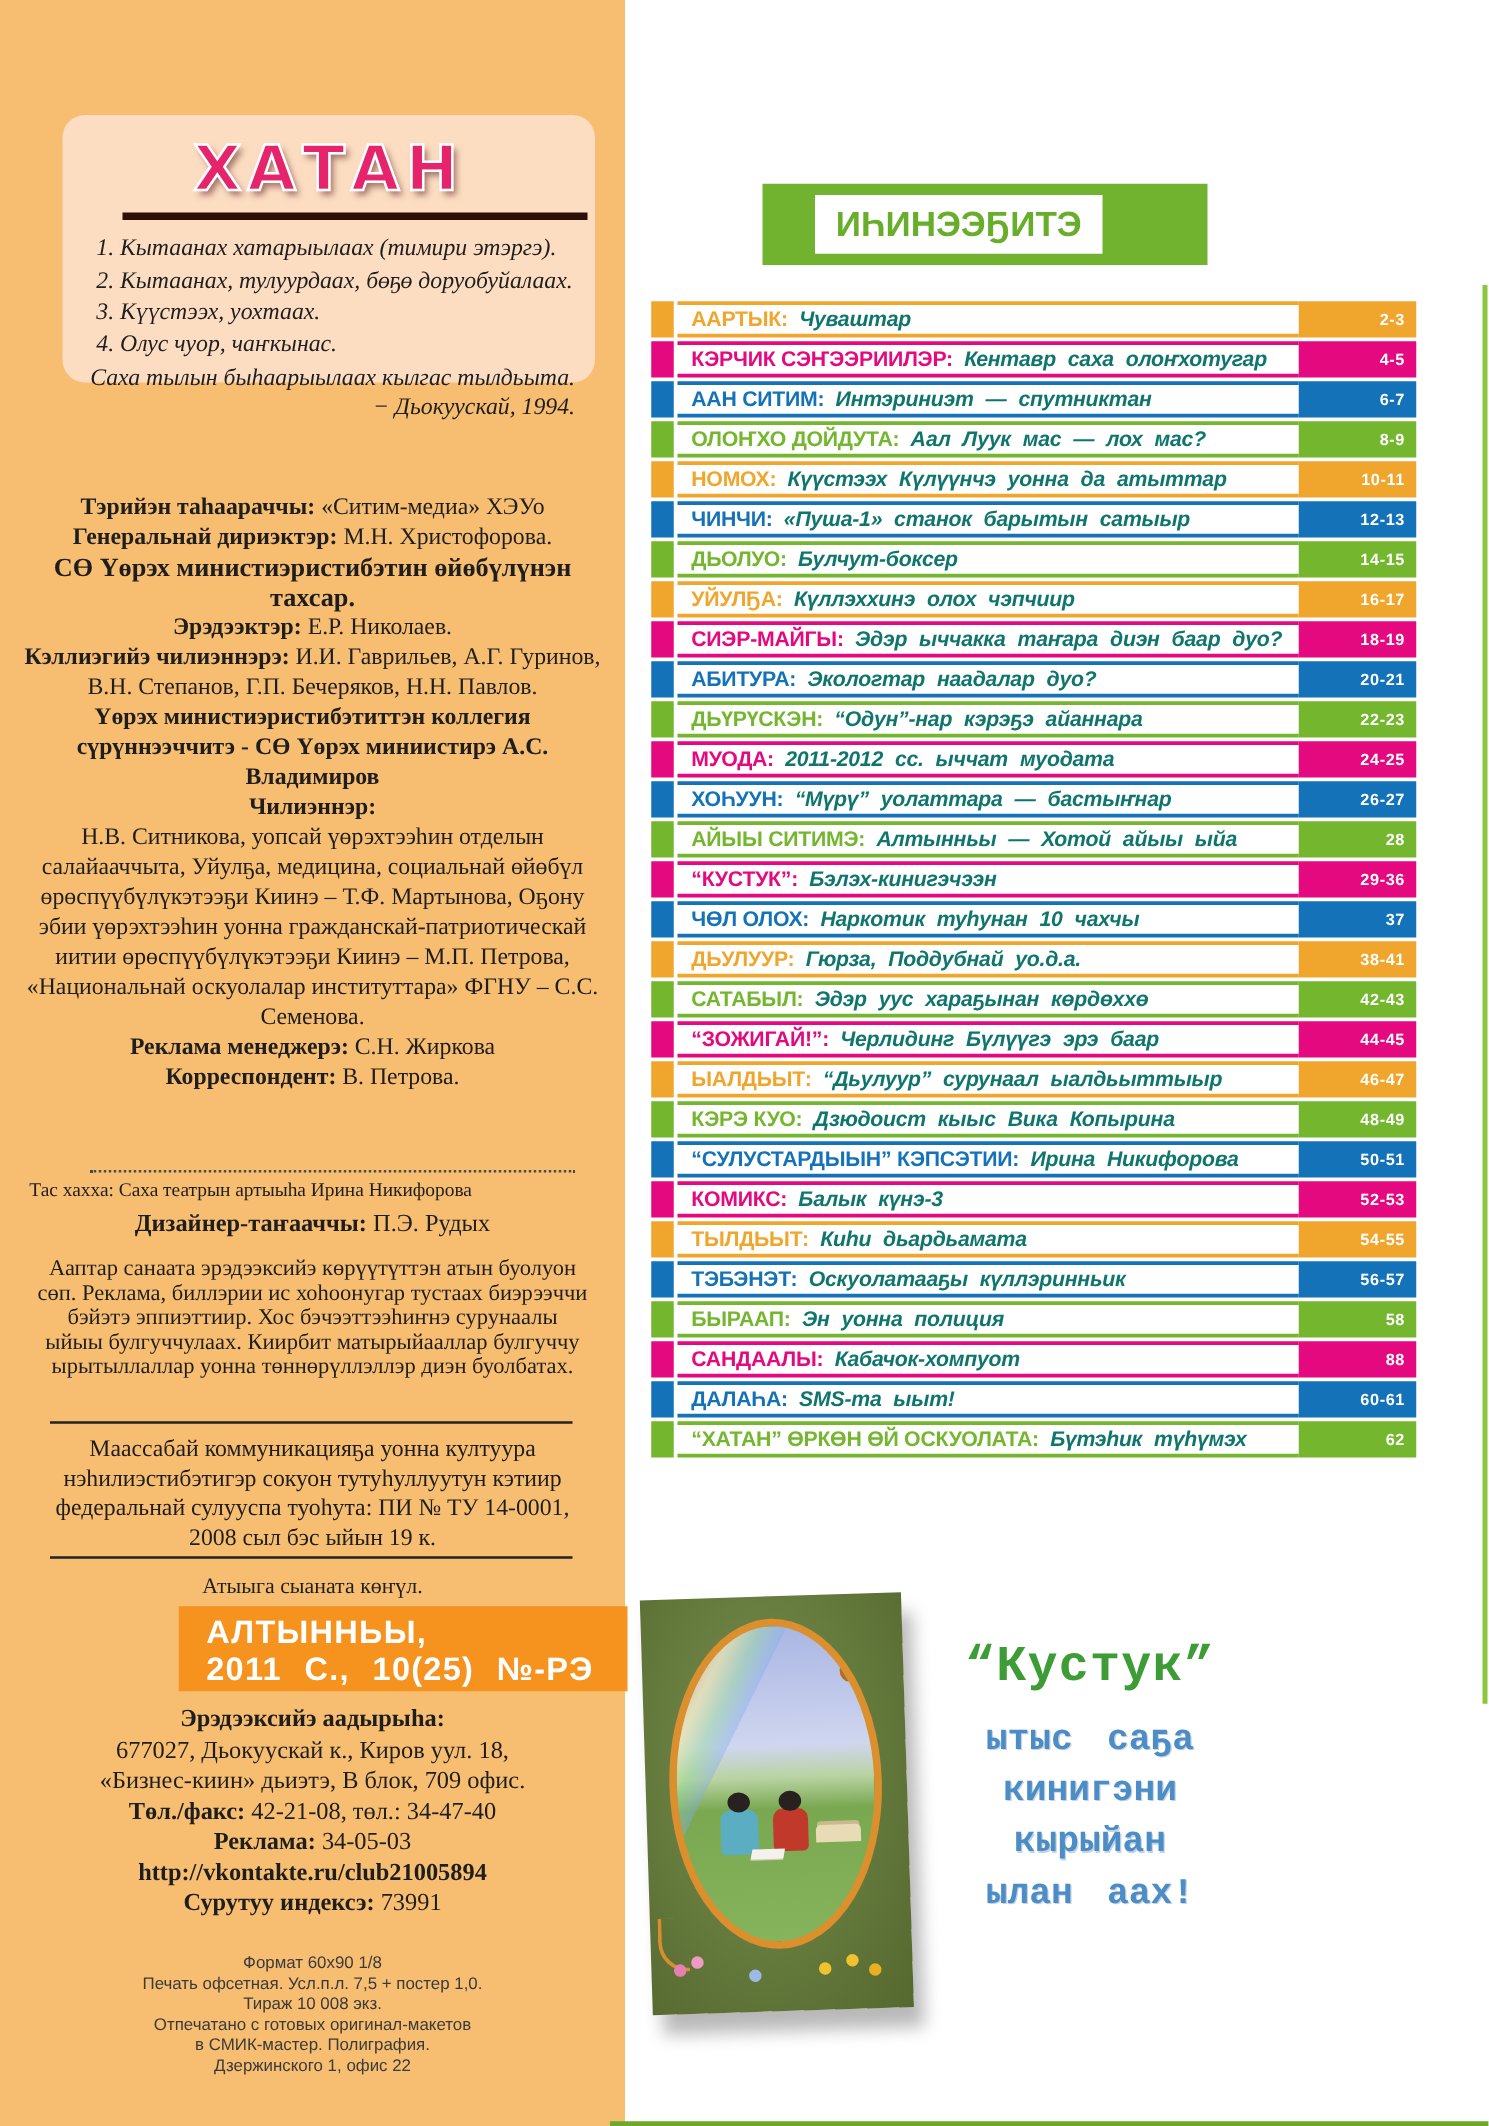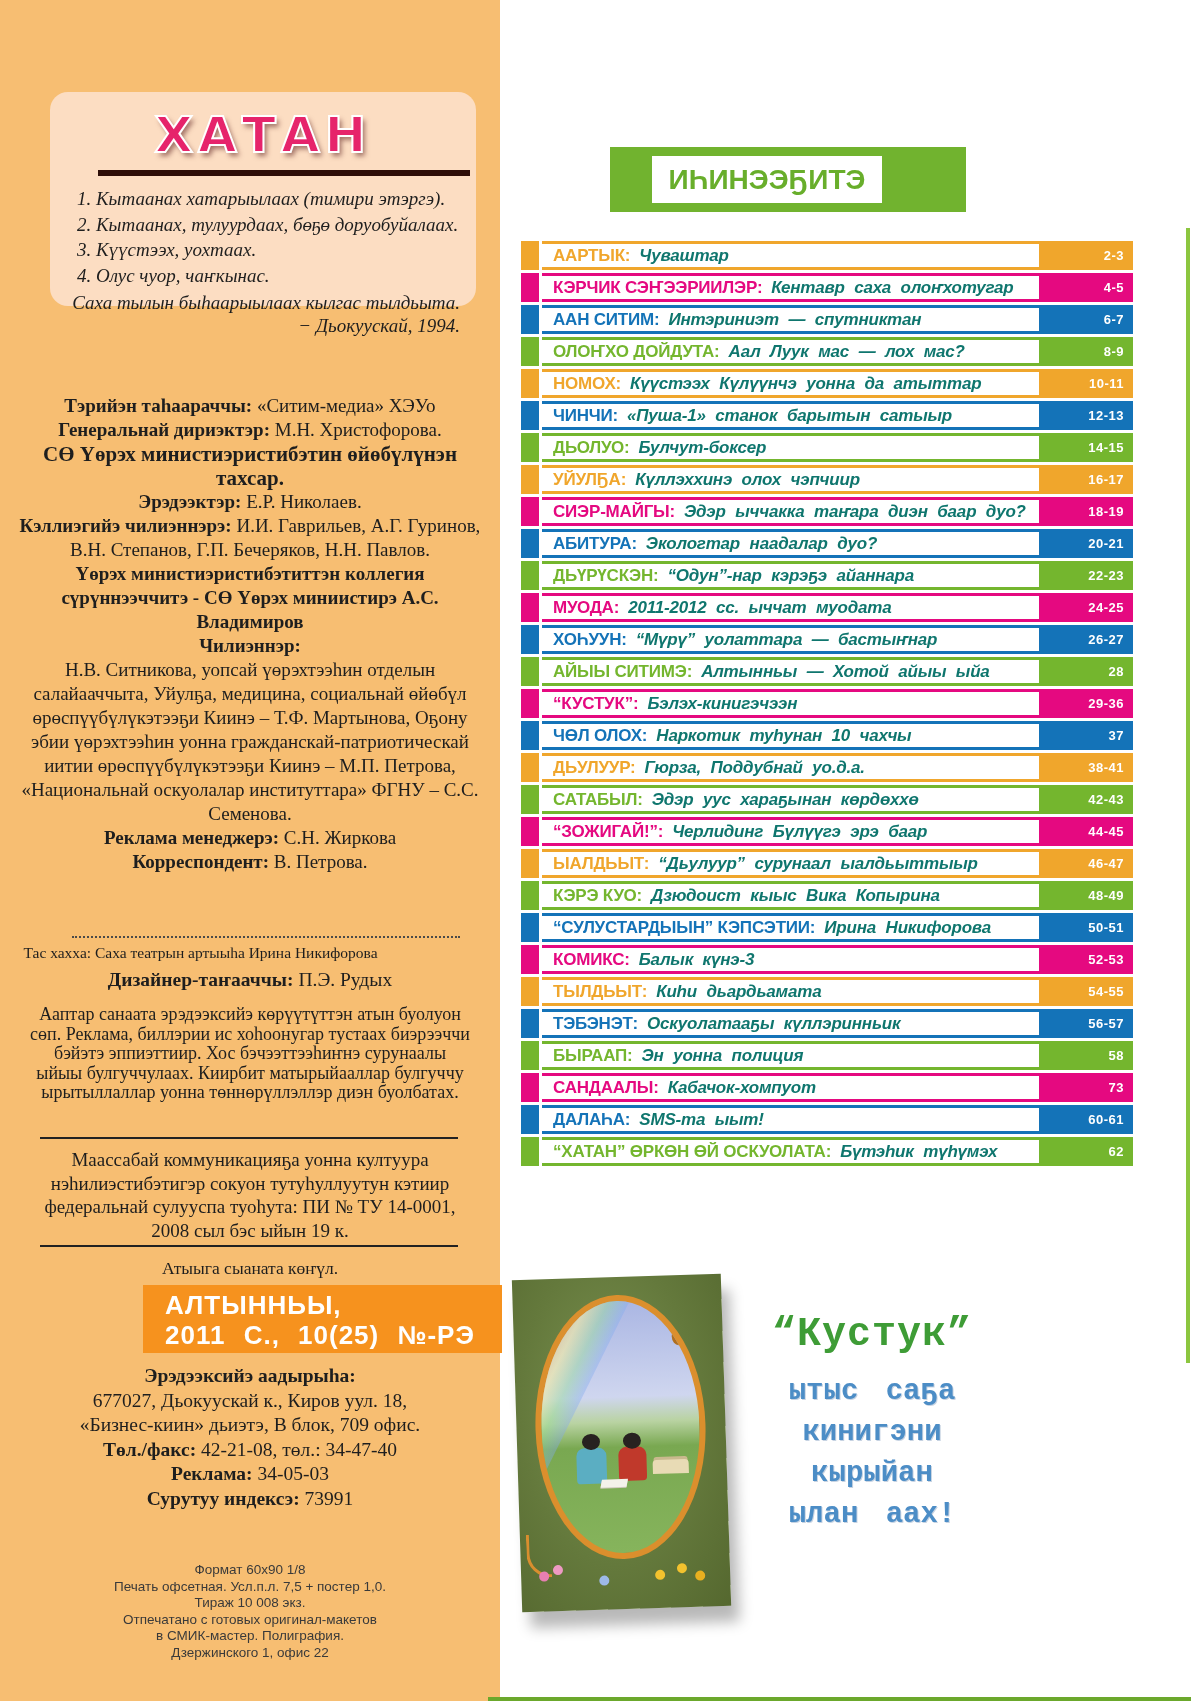--- a/index.html
+++ b/index.html
@@ -125,20 +125,21 @@
     <div class="issue-box">
       <div>АЛТЫННЬЫ,</div>
       <div>2011 С., 10(25) №-РЭ</div>
     </div>
     <div id="address" class="address">
         <div class="aline"><b>Эрэдээксийэ аадырыһа:</b></div>
         <div class="aline"><span>677027, Дьокуускай к., Киров уул. 18,</span></div>
         <div class="aline"><span>«Бизнес-киин» дьиэтэ, В блок, 709 офис.</span></div>
         <div class="aline"><b>Төл./факс: </b><span>42-21-08, төл.: 34-47-40</span></div>
         <div class="aline"><b>Реклама: </b><span>34-05-03</span></div>
+        <div class="aline"><b>http://vkontakte.ru/club21005894</b></div>
         <div class="aline"><b>Сурутуу индексэ: </b><span>73991</span></div>
       </div>
     <div id="printinfo" class="printinfo">
         <div>Формат 60x90 1/8</div>
         <div>Печать офсетная. Усл.п.л. 7,5 + постер 1,0.</div>
         <div>Тираж 10 008 экз.</div>
         <div>Отпечатано с готовых оригинал-макетов</div>
         <div>в СМИК-мастер. Полиграфия.</div>
         <div>Дзержинского 1, офис 22</div>
       </div>
@@ -358,21 +359,21 @@
       <span class="ttl">Эн уонна полиция</span>
     </span>
     <span class="pg">58</span>
   </div>
       <div class="toc-row" style="--c: #E50980;">
     <span class="sq"></span>
     <span class="bar">
       <span class="cat">САНДААЛЫ:</span>
       <span class="ttl">Кабачок-хомпуот</span>
     </span>
-    <span class="pg">73</span>
+    <span class="pg">88</span>
   </div>
       <div class="toc-row" style="--c: #1473B8;">
     <span class="sq"></span>
     <span class="bar">
       <span class="cat">ДАЛАҺА:</span>
       <span class="ttl">SMS-та ыыт!</span>
     </span>
     <span class="pg">60-61</span>
   </div>
       <div class="toc-row" style="--c: #74B62E;">

